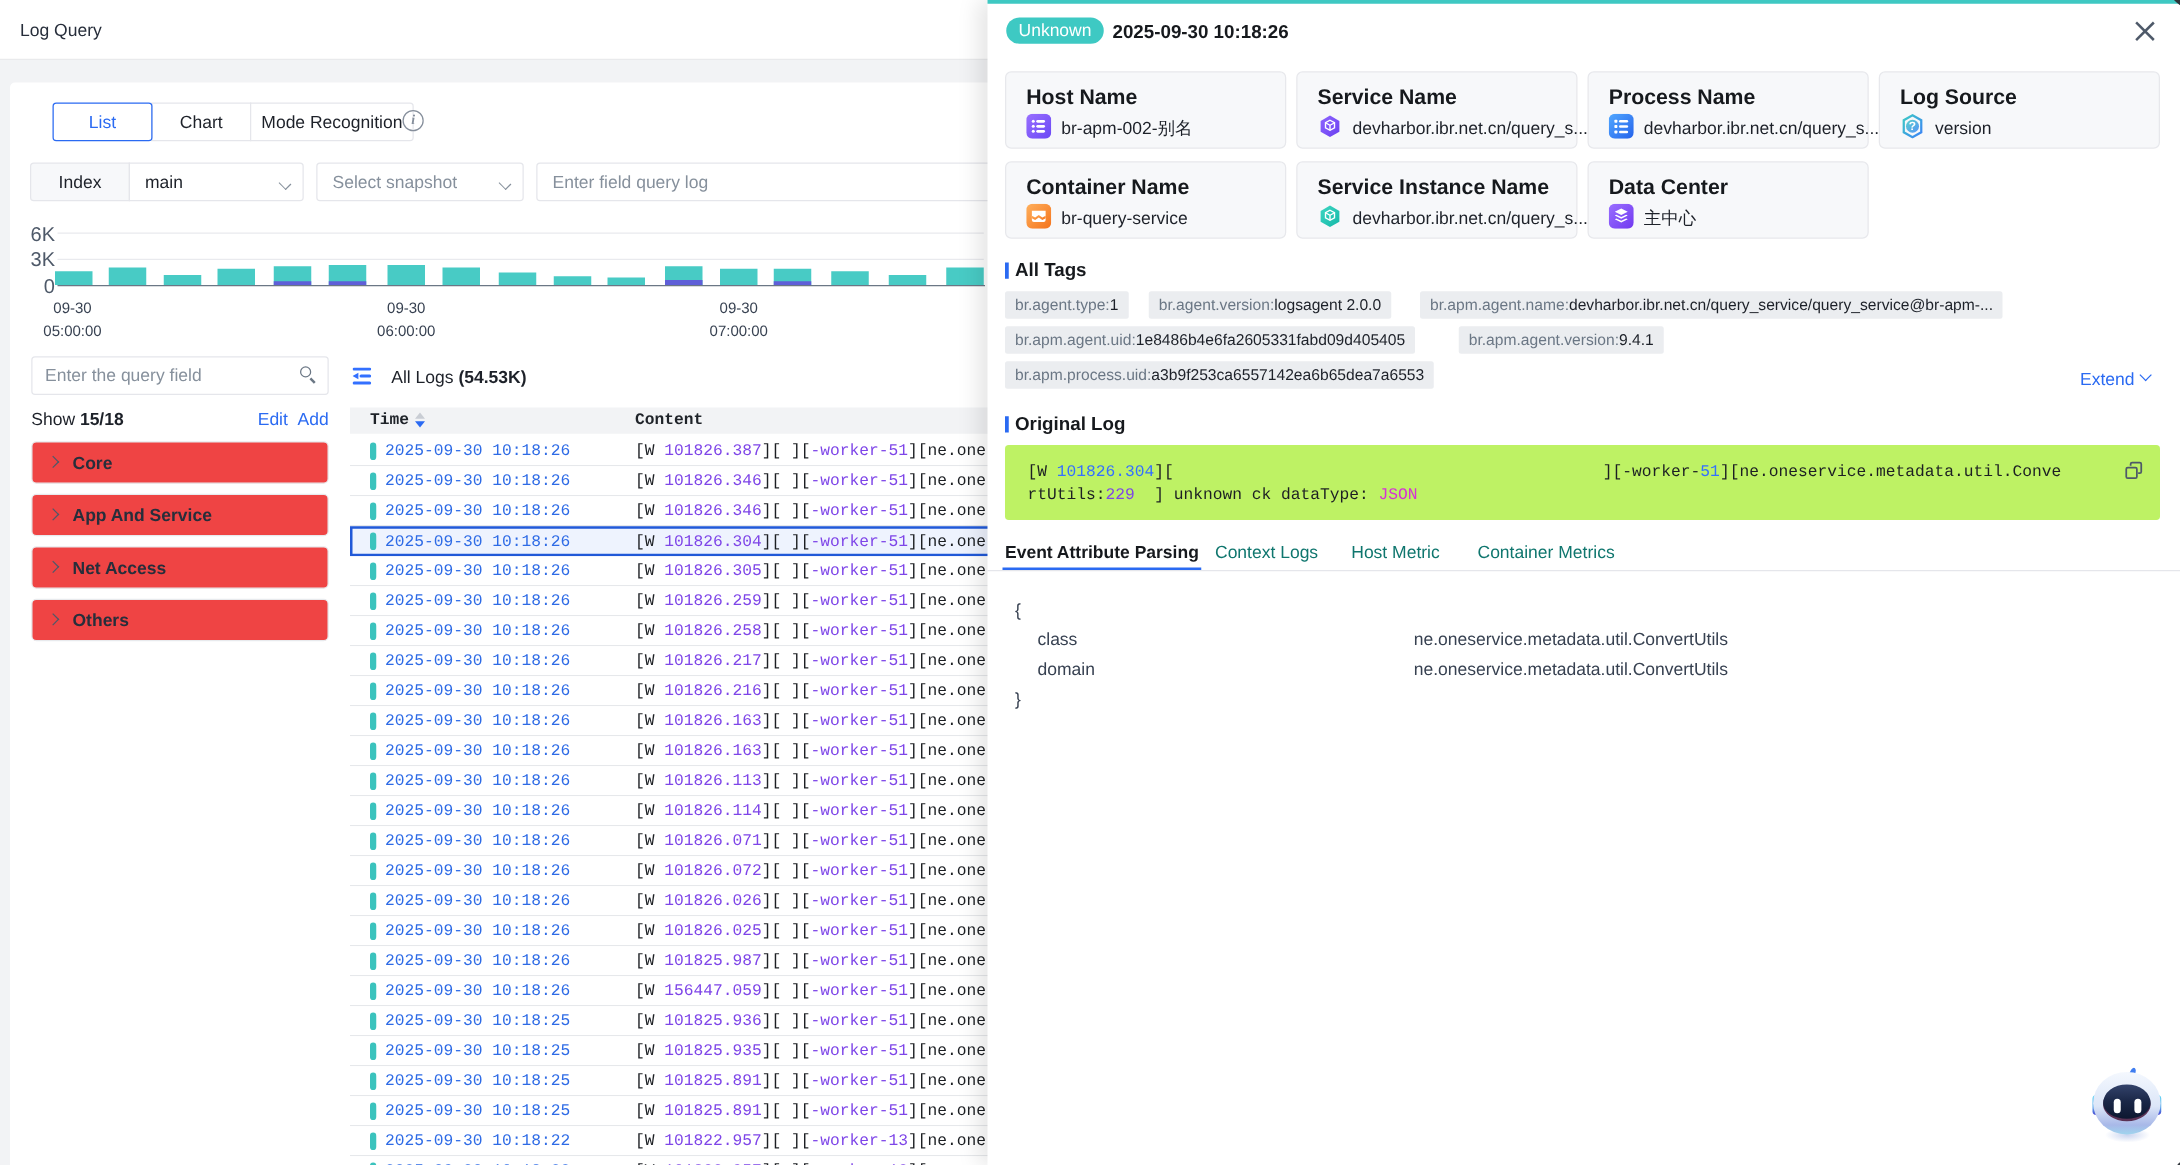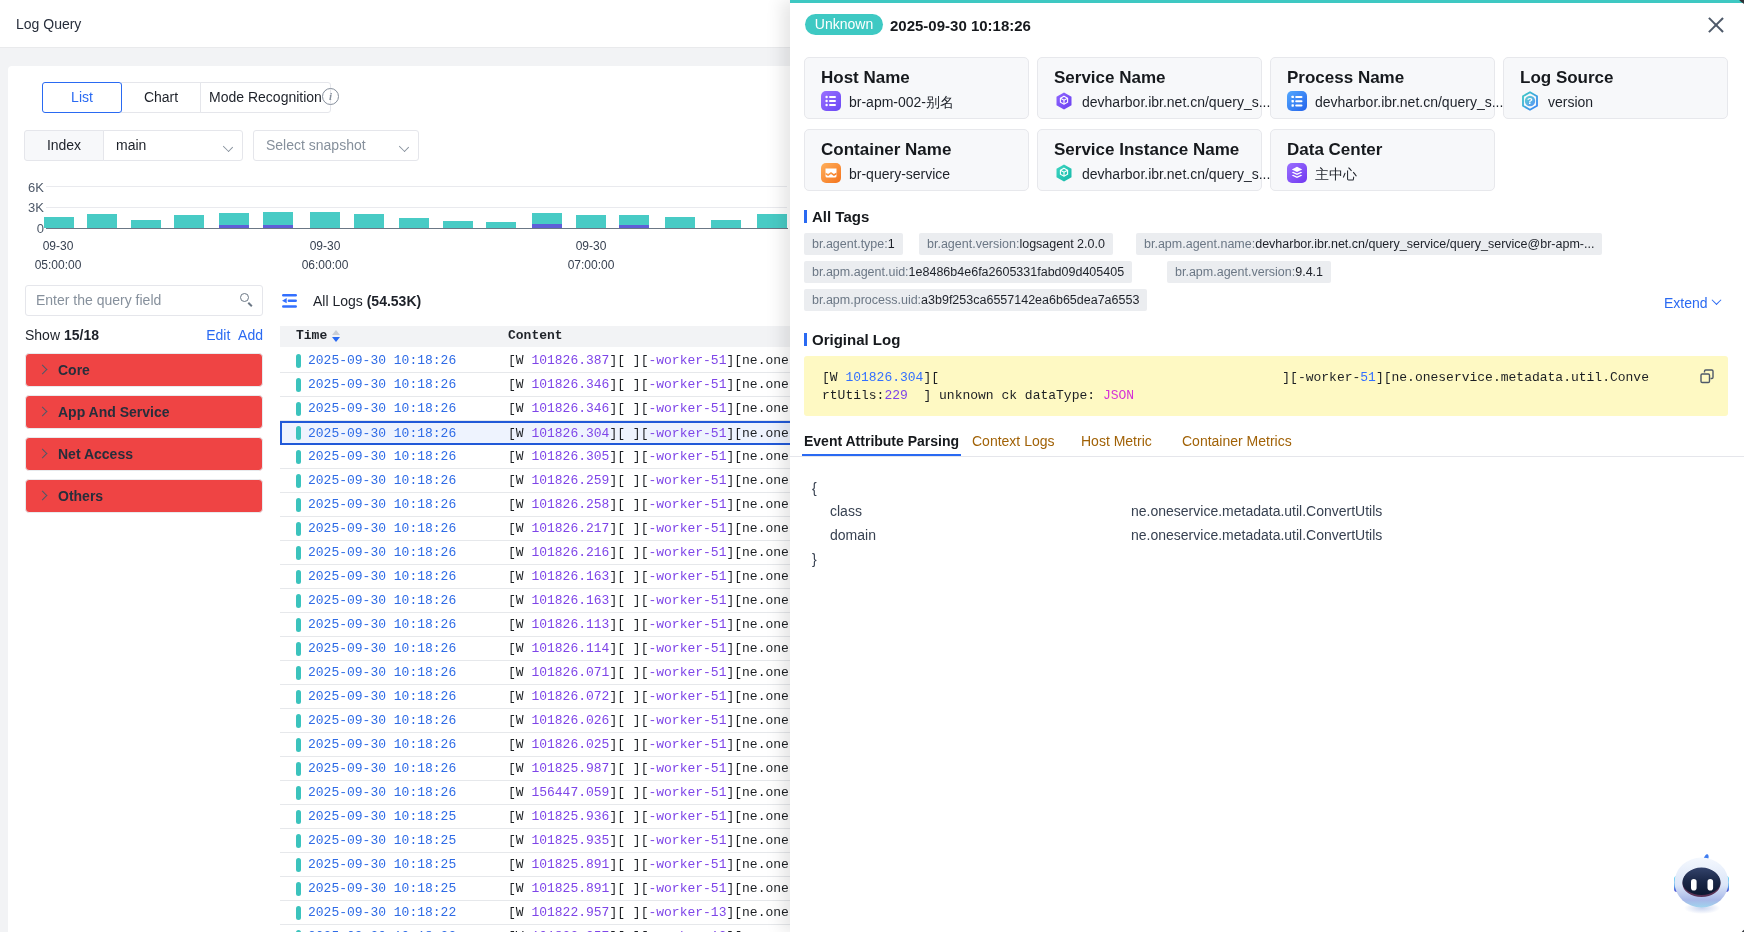--- a/index.html
+++ b/index.html
@@ -17,21 +17,21 @@
 .info{position:absolute;left:322px;top:88px;width:17px;height:17px;border:1.5px solid #868f9c;border-radius:50%;color:#868f9c;font-size:11px;text-align:center;line-height:14px;font-family:"Liberation Serif",serif;font-style:italic;font-weight:bold}
 
 .irow{position:absolute;left:24px;top:130px;height:31px;display:flex;font-size:14px}
 .ibox{height:31px;line-height:29px;border:1px solid #e5e6eb}
 .lbl{width:80px;text-align:center;background:#f7f8fa;border-radius:3px 0 0 3px;color:#1d2129}
 .sel1{width:140px;margin-left:-1px;border-radius:0 3px 3px 0;padding-left:12px;background:#fff;position:relative}
 .sel2{width:166px;margin-left:10px;border-radius:3px;padding-left:12px;color:#86909c;background:#fff;position:relative}
 .inp{width:560px;margin-left:10px;border-radius:3px;padding-left:12px;color:#86909c;background:#fff}
 .car{position:absolute;right:10px;top:12px;width:8px;height:8px;border-right:1.5px solid #86909c;border-bottom:1.5px solid #86909c;transform:rotate(45deg) scale(1,.8);transform-origin:center}
 
-.ylab{position:absolute;font-size:13px;color:#4e5969;text-align:right;width:30px}
+.ylab{position:absolute;font-size:16px;color:#4e5969;text-align:right;width:30px}
 .gline{position:absolute;left:46px;width:741px;height:1px;background:#e9eaee}
 .xaxis{position:absolute;left:46px;top:228px;width:742px;height:1px;background:#6b7785}
 .bar{position:absolute;width:30px;background:#48cbc5}
 .pbar{position:absolute;width:30px;background:#5f5fd8}
 .xlab{position:absolute;font-size:12px;color:#374151;text-align:center;width:80px;line-height:19px}
 
 .qinp{position:absolute;left:25px;top:285px;width:238px;height:31px;border:1px solid #e5e6eb;border-radius:3px;font-size:14px;color:#86909c;line-height:29px;padding-left:10px}
 .mag{position:absolute;left:240px;top:293px;width:9px;height:9px;border:1.5px solid #6b7785;border-radius:50%}
 .mag:after{content:"";position:absolute;left:8px;top:8px;width:5px;height:1.5px;background:#6b7785;transform:rotate(45deg);transform-origin:0 0}
 .showrow{position:absolute;left:25px;top:327px;width:238px;font-size:14px}
@@ -75,28 +75,28 @@
 
 .shead{position:absolute;font-size:15px;font-weight:bold;color:#16191d}
 .shead:before{content:"";position:absolute;left:-8px;top:2px;width:3px;height:13px;background:#2a6af2}
 
 .tag{position:absolute;height:22px;background:#ebedf0;border-radius:2px;font-size:12.5px;line-height:22px;padding:0 8px;white-space:nowrap}
 .tag .k{color:#6b7785}
 .tag .v{color:#1d2129}
 .extend{position:absolute;left:1664px;top:295px;font-size:14px;color:#2a6af2}
 .extend .ec{display:inline-block;width:7px;height:7px;border-right:1.5px solid #2a6af2;border-bottom:1.5px solid #2a6af2;transform:rotate(45deg) translate(-1px,-1px);margin-left:5px;vertical-align:3px}
 
-.obox{position:absolute;left:804px;top:356px;width:924px;height:60px;background:#fef9c3;border-radius:3px;font-family:"Liberation Mono",monospace;font-size:13px;line-height:18px;color:#1c1f23;padding:13px 0 0 18px;white-space:pre}
+.obox{position:absolute;left:804px;top:356px;width:924px;height:60px;background:#bef264;border-radius:3px;font-family:"Liberation Mono",monospace;font-size:13px;line-height:18px;color:#1c1f23;padding:13px 0 0 18px;white-space:pre}
 .obox .b{color:#3370ff}
 .obox .p{color:#7e45e8}
 .obox .m{color:#d631d6}
 
 
 .dtabs{position:absolute;left:790px;top:430px;width:954px;height:27px;border-bottom:1px solid #e5e6eb;font-size:14px}
-.dtab{position:absolute;top:3px;color:#a16207}
+.dtab{position:absolute;top:3px;color:#0f766e}
 .dtab.on{font-weight:bold;color:#16191d}
 .dtab.on:after{content:"";position:absolute;left:-2px;right:-2px;bottom:-7px;height:2.5px;background:#2a6af2}
 
 .json{position:absolute;font-size:14px;color:#374151}
 </style></head>
 <body>
 <div class="hdr">
     <div class="title">Log Query</div>
   </div>
 <div class="card"></div>
@@ -105,20 +105,21 @@
   <div class="tab first on" style="width:80px">List</div>
   <div class="tab" style="width:80px">Chart</div>
   <div class="tab last" style="width:131px">Mode Recognition</div>
 </div>
 <div class="info">i</div>
 
 <div class="irow">
   <div class="ibox lbl">Index</div>
   <div class="ibox sel1">main<span class="car"></span></div>
   <div class="ibox sel2">Select snapshot<span class="car"></span></div>
+  <div class="ibox inp">Enter field query log</div>
 </div>
 
 <div class="ylab" style="left:14px;top:180px">6K</div>
 <div class="ylab" style="left:14px;top:200px">3K</div>
 <div class="ylab" style="left:14px;top:221px">0</div>
 <div class="gline" style="top:186px"></div>
 <div class="gline" style="top:207px"></div>
 <div class="bar" style="left:43.6px;top:217.0px;height:11px"></div>
 <div class="bar" style="left:87.2px;top:214.3px;height:13.7px"></div>
 <div class="bar" style="left:130.7px;top:219.8px;height:8.2px"></div>

